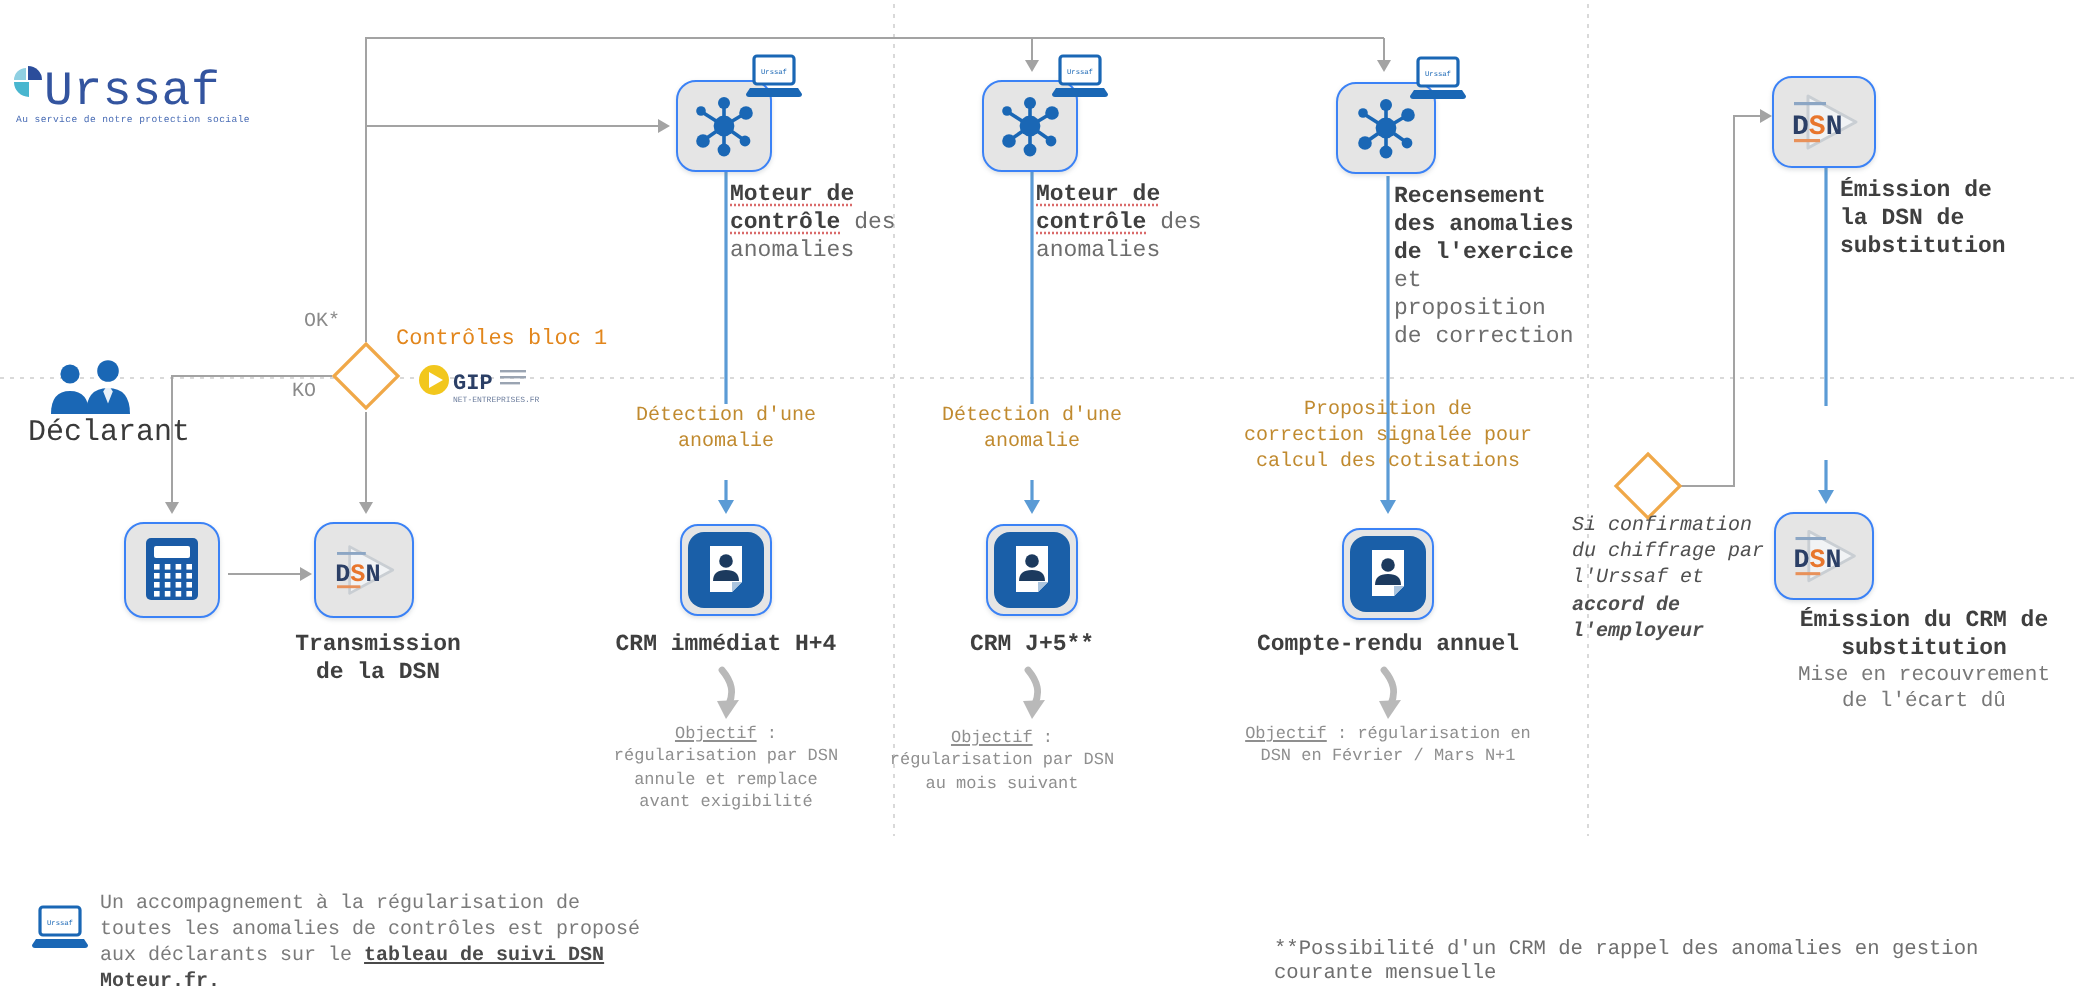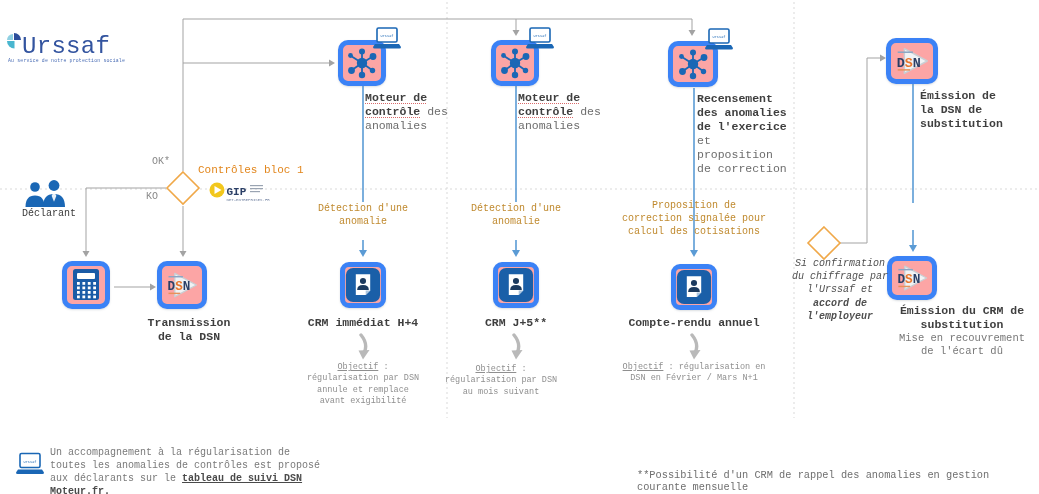--- a/index.html
+++ b/index.html
@@ -1,37 +1,37 @@
 <!DOCTYPE html>
 <html><head>
 <meta charset="utf-8">
 <style>
   *{margin:0;padding:0;box-sizing:border-box}
   html,body{background:#fff}
   .canvas{position:relative;width:1039px;height:494px;background:#fff;
           font-family:Liberation Mono, monospace;overflow:hidden}
   .abs{position:absolute}
   svg.wires{position:absolute;left:0;top:0;z-index:0}
-  .node{position:absolute;background:#fca5a5;border:5px solid #3b82f6;border-radius:10px;
+  .node{position:absolute;background:#e5e5e5;border:1px solid #3b82f6;border-radius:10px;
         display:flex;align-items:center;justify-content:center;z-index:2;
         box-shadow:0 1px 2px rgba(120,130,140,.25)}
   .blabel{font-weight:bold;color:#3f3f3f;font-size:11.5px;line-height:1.22;z-index:2}
   .rest{font-weight:normal;color:#6d6d6d}
   .misspell{text-decoration:underline dotted #d96a6a;text-underline-offset:2px}
   .event{color:#c08a2f;font-size:10px;line-height:1.3;text-align:center;z-index:2}
   .result{text-align:center}
   .objective{color:#8f8f8f;font-size:8.5px;line-height:1.35;text-align:center;z-index:2}
   .u{text-decoration:underline}
   .ctrl-title{font-size:11px;color:#e2861c;z-index:2}
   .okko{font-size:10px;color:#8a8a8a;z-index:2}
-  .condition{font-style:italic;color:#4f4f4f;font-size:10px;line-height:1.32;text-align:center;z-index:2}
+  .condition{font-style:italic;color:#4f4f4f;font-size:10px;line-height:1.32;text-align:left;z-index:2}
   .sub{font-weight:normal;color:#787878;font-size:10.5px;line-height:1.28;text-align:center}
   .brand-name{font-size:24px;color:#33549f;letter-spacing:.3px}
   .brand-tagline{font-size:4.8px;color:#4a6db5;letter-spacing:.2px}
-  .small-label{font-size:10px;color:#3a3a3a;text-align:right}
+  .small-label{font-size:15px;color:#3a3a3a;text-align:right}
   .footnote{color:#7a7a7a;font-size:10px;line-height:1.3}
   .footnote-link{font-weight:bold;color:#4a4a4a;text-decoration:underline}
   .fn-right{color:#6f6f6f;font-size:10.3px}
   .lap{z-index:3}
 </style>
 </head>
 <body>
 
 <div class="canvas">
 

